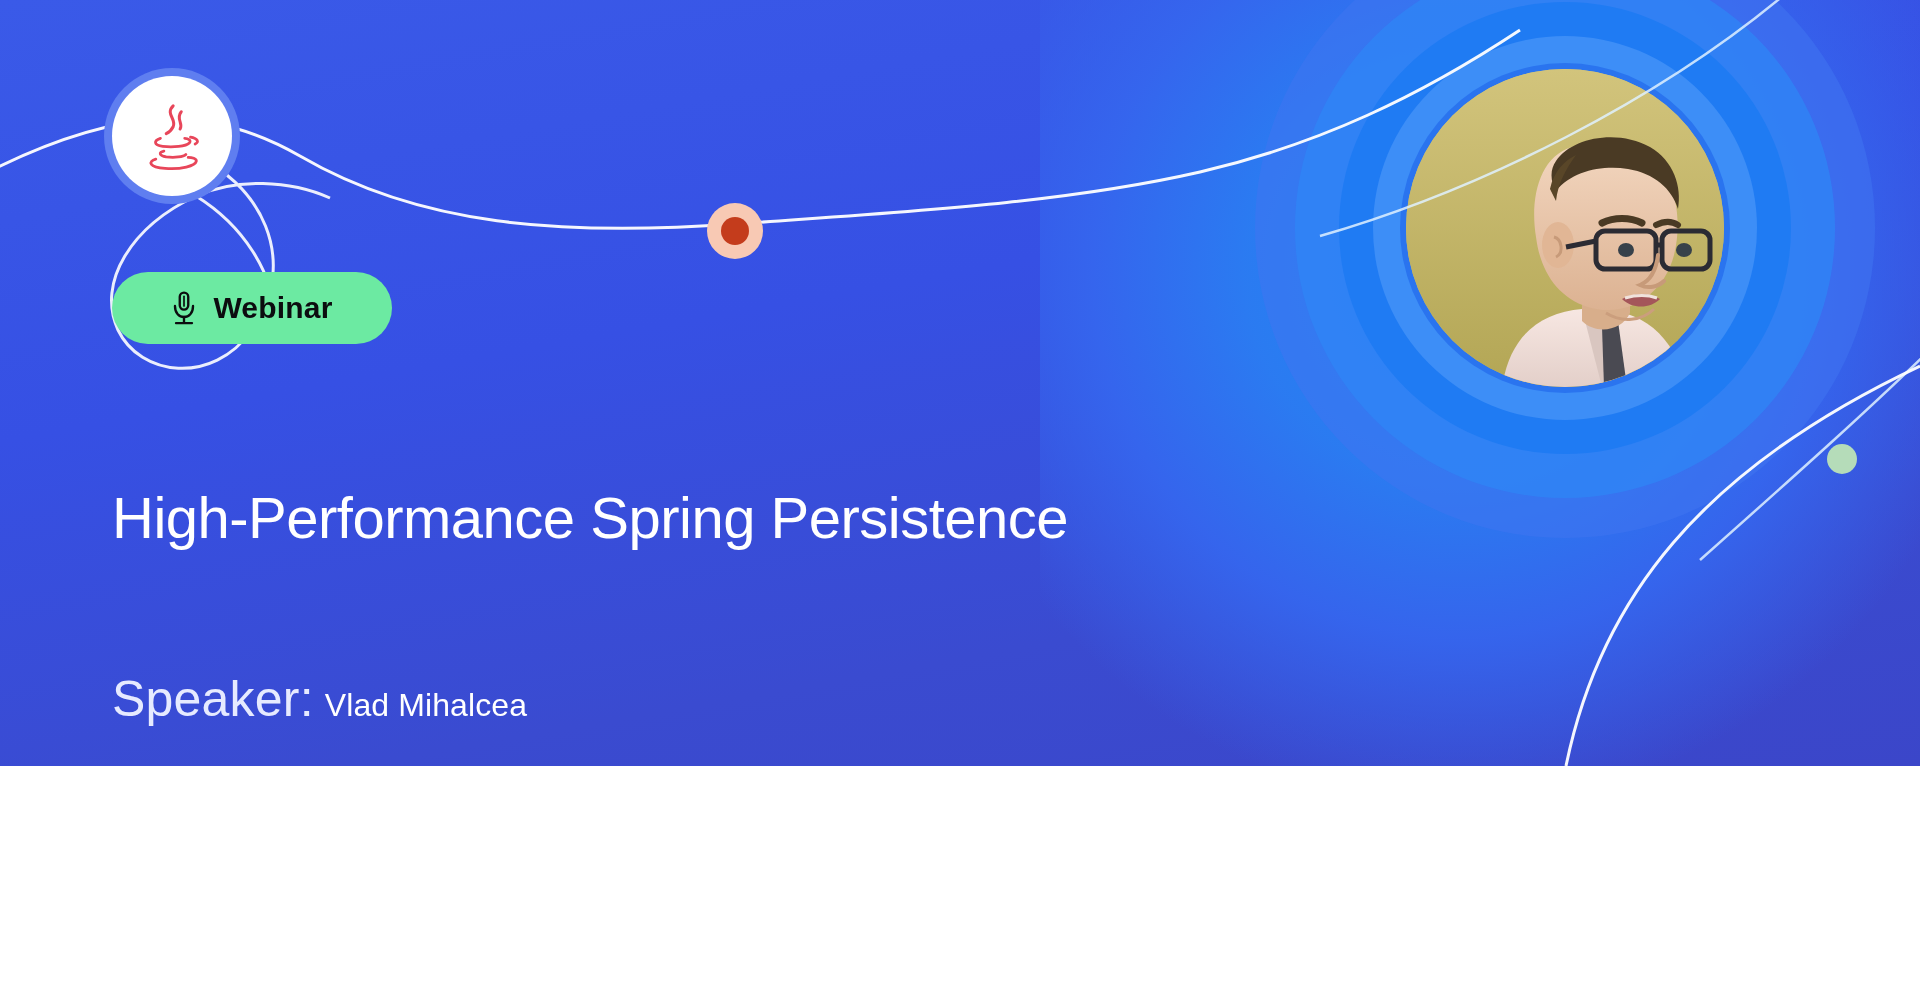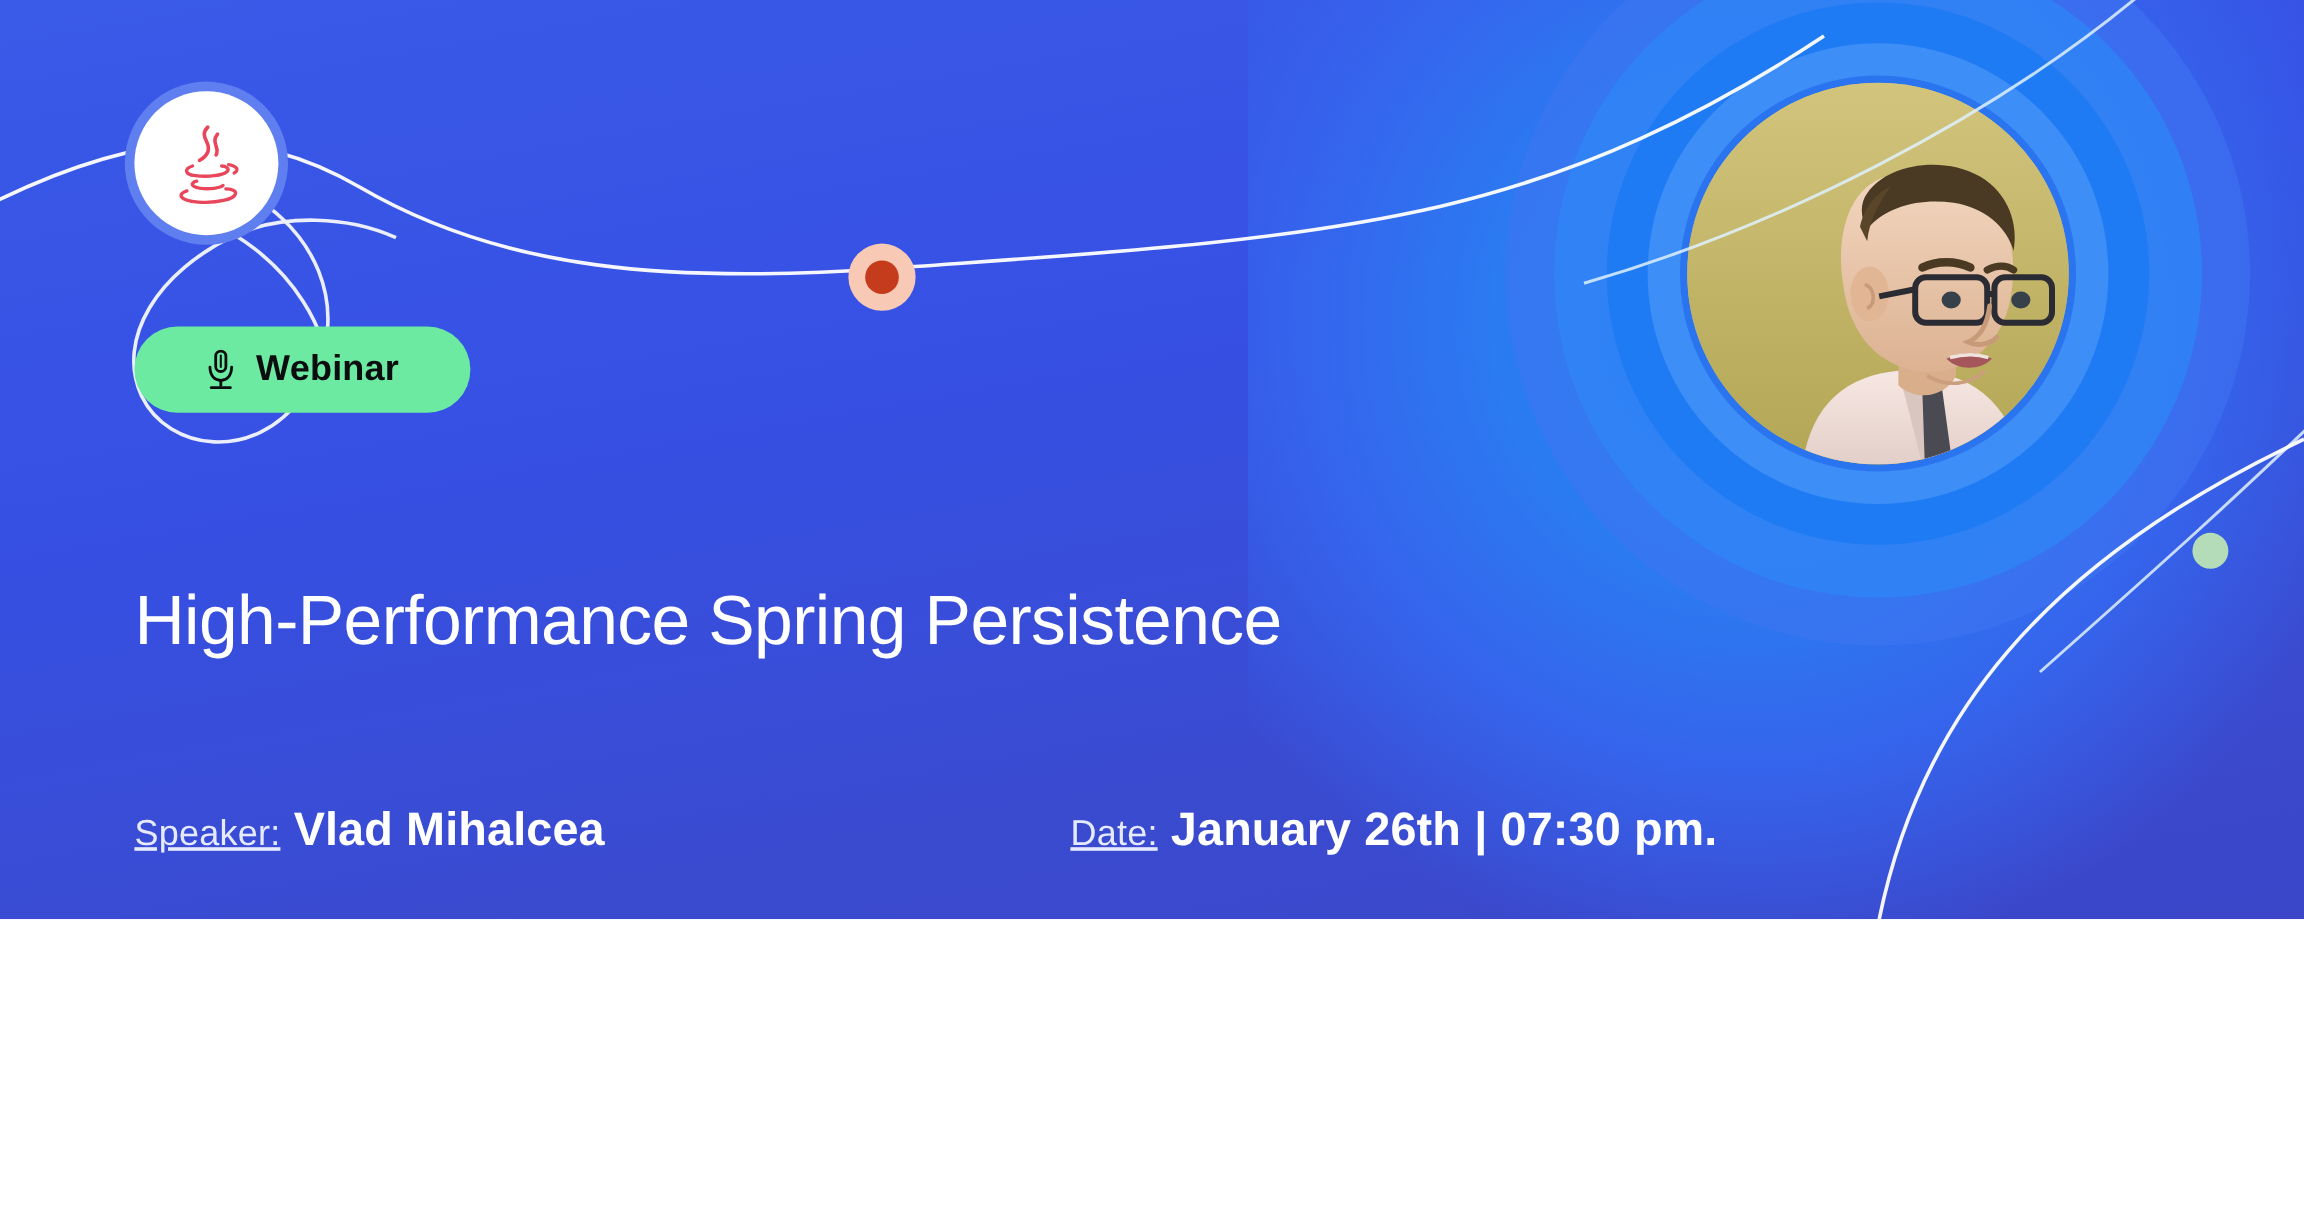--- a/index.html
+++ b/index.html
@@ -69,22 +69,22 @@
     position:absolute; left:112px; top:487px; width:1180px;
     font-size:58px; font-weight:400; color:#ffffff; letter-spacing:-.5px;
     line-height:1.06; white-space:nowrap;
   }
 
   
   .meta{ position:absolute; left:112px; top:670px; width:1400px; height:52px; }
   .meta-block{ position:absolute; display:flex; align-items:baseline; gap:11px; white-space:nowrap; }
   .meta-block.speaker{ left:0px; }
   .meta-block.date{ left:780px; }
-  .meta-key{ font-size:30px; font-weight:300; color:#e6eaff; letter-spacing:.2px;text-decoration:underline; }
-  .meta-val{ font-size:39px; font-weight:700; color:#ffffff; letter-spacing:.1px; }
+  .meta-key{ font-size:50px; font-weight:300; color:#e6eaff; letter-spacing:.2px; }
+  .meta-val{ font-size:32px; font-weight:400; color:#ffffff; letter-spacing:.1px; }
 
   
   .footer{ position:absolute; left:0; top:766px; width:1920px; height:239px; background:#fff; }
 </style>
 </head>
 <body>
 
 <div class="banner">
 
   <div class="hero">
@@ -200,24 +200,20 @@
       <span class="pill-label">Webinar</span>
     </div>
 
     <div class="title">High-Performance Spring Persistence</div>
 
     <div class="meta">
       <div class="meta-block speaker">
         <span class="meta-key">Speaker:</span>
         <span class="meta-val">Vlad Mihalcea</span>
       </div>
-      <div class="meta-block date">
-        <span class="meta-key">Date:</span>
-        <span class="meta-val">January 26th | 07:30 pm.</span>
-      </div>
     </div>
   </div>
 
   <div class="footer">
 
     
     
 
     
     

